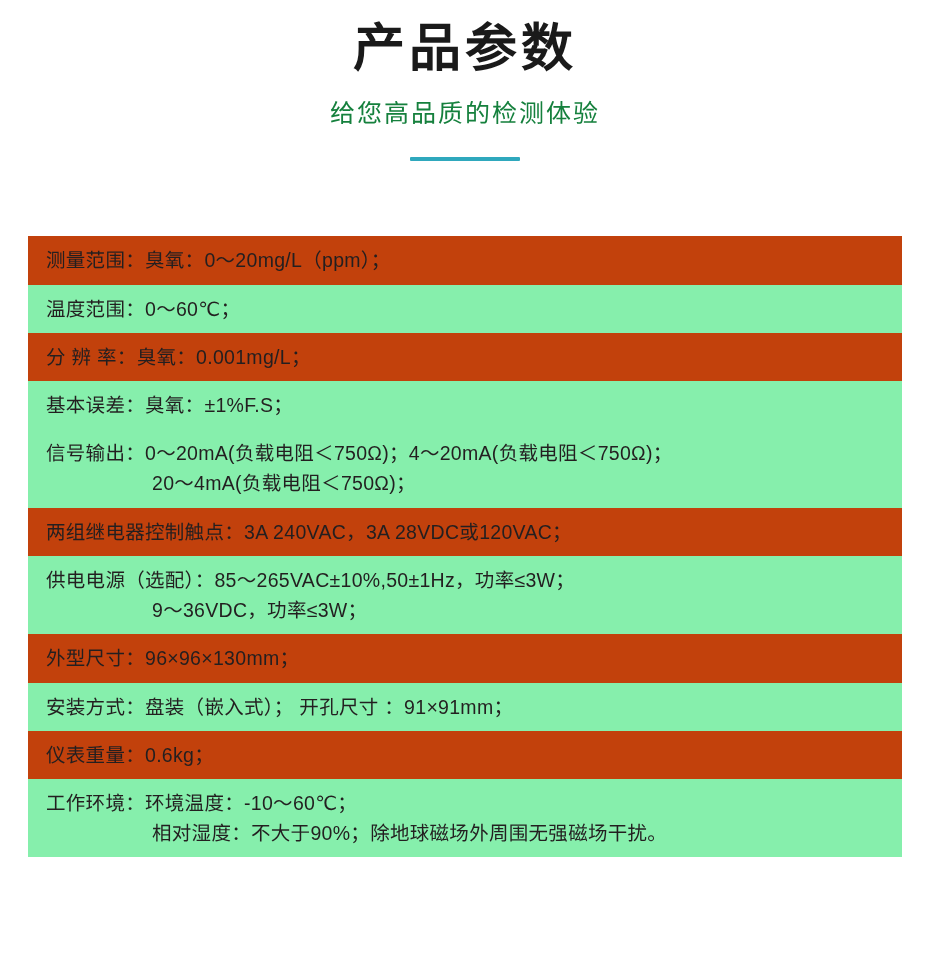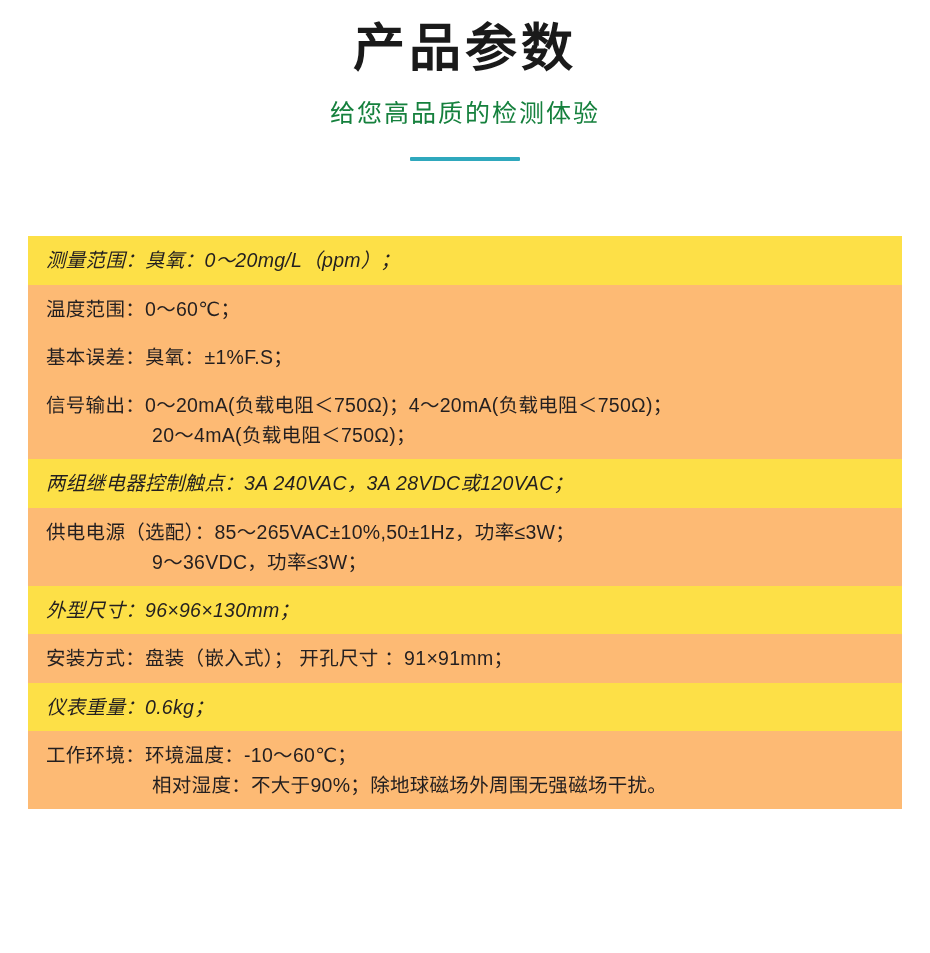--- a/index.html
+++ b/index.html
@@ -60,45 +60,45 @@
     display: block;
     box-sizing: border-box;
     width: 100%;
     padding: 9px 0 9px 18px;
     font-size: 19.5px;
     line-height: 1.55;
     color: #231f20;
     letter-spacing: 0.3px;
   }
   .spec-row.shade {
-    background: #fde047;
-    font-style: italic;
+    background: #c2410c;
   }
   .spec-row.plain {
-    background: #fdba74;
+    background: #86efac;
   }
   .spec-row .cont {
     display: block;
     padding-left: 106px;
   }
 </style>
 </head>
 <body>
 
 <div class="page">
 
   <div class="header">
     <h1 class="header-title">产品参数</h1>
     <p class="header-subtitle">给您高品质的检测体验</p>
     <div class="header-rule" style="background: rgb(47, 168, 189);"></div>
   </div>
 
   <div class="spec-list" id="spec-list">
       <div class="spec-row shade"><span>测量范围：臭氧：0～20mg/L（ppm）；</span></div>
       <div class="spec-row plain"><span>温度范围：0～60℃；</span></div>
+      <div class="spec-row shade"><span>分 辨 率：臭氧：0.001mg/L；</span></div>
       <div class="spec-row plain"><span>基本误差：臭氧：±1%F.S；</span></div>
       <div class="spec-row plain"><span>信号输出：0～20mA(负载电阻＜750Ω)；4～20mA(负载电阻＜750Ω)；</span><span class="cont">20～4mA(负载电阻＜750Ω)；</span></div>
       <div class="spec-row shade"><span>两组继电器控制触点：3A 240VAC，3A 28VDC或120VAC；</span></div>
       <div class="spec-row plain"><span>供电电源（选配）：85～265VAC±10%,50±1Hz，功率≤3W；</span><span class="cont">9～36VDC，功率≤3W；</span></div>
       <div class="spec-row shade"><span>外型尺寸：96×96×130mm；</span></div>
       <div class="spec-row plain"><span>安装方式：盘装（嵌入式）； 开孔尺寸 ：91×91mm；</span></div>
       <div class="spec-row shade"><span>仪表重量：0.6kg；</span></div>
       <div class="spec-row plain"><span>工作环境：环境温度：-10～60℃；</span><span class="cont">相对湿度：不大于90%；除地球磁场外周围无强磁场干扰。</span></div>
     </div>
 

